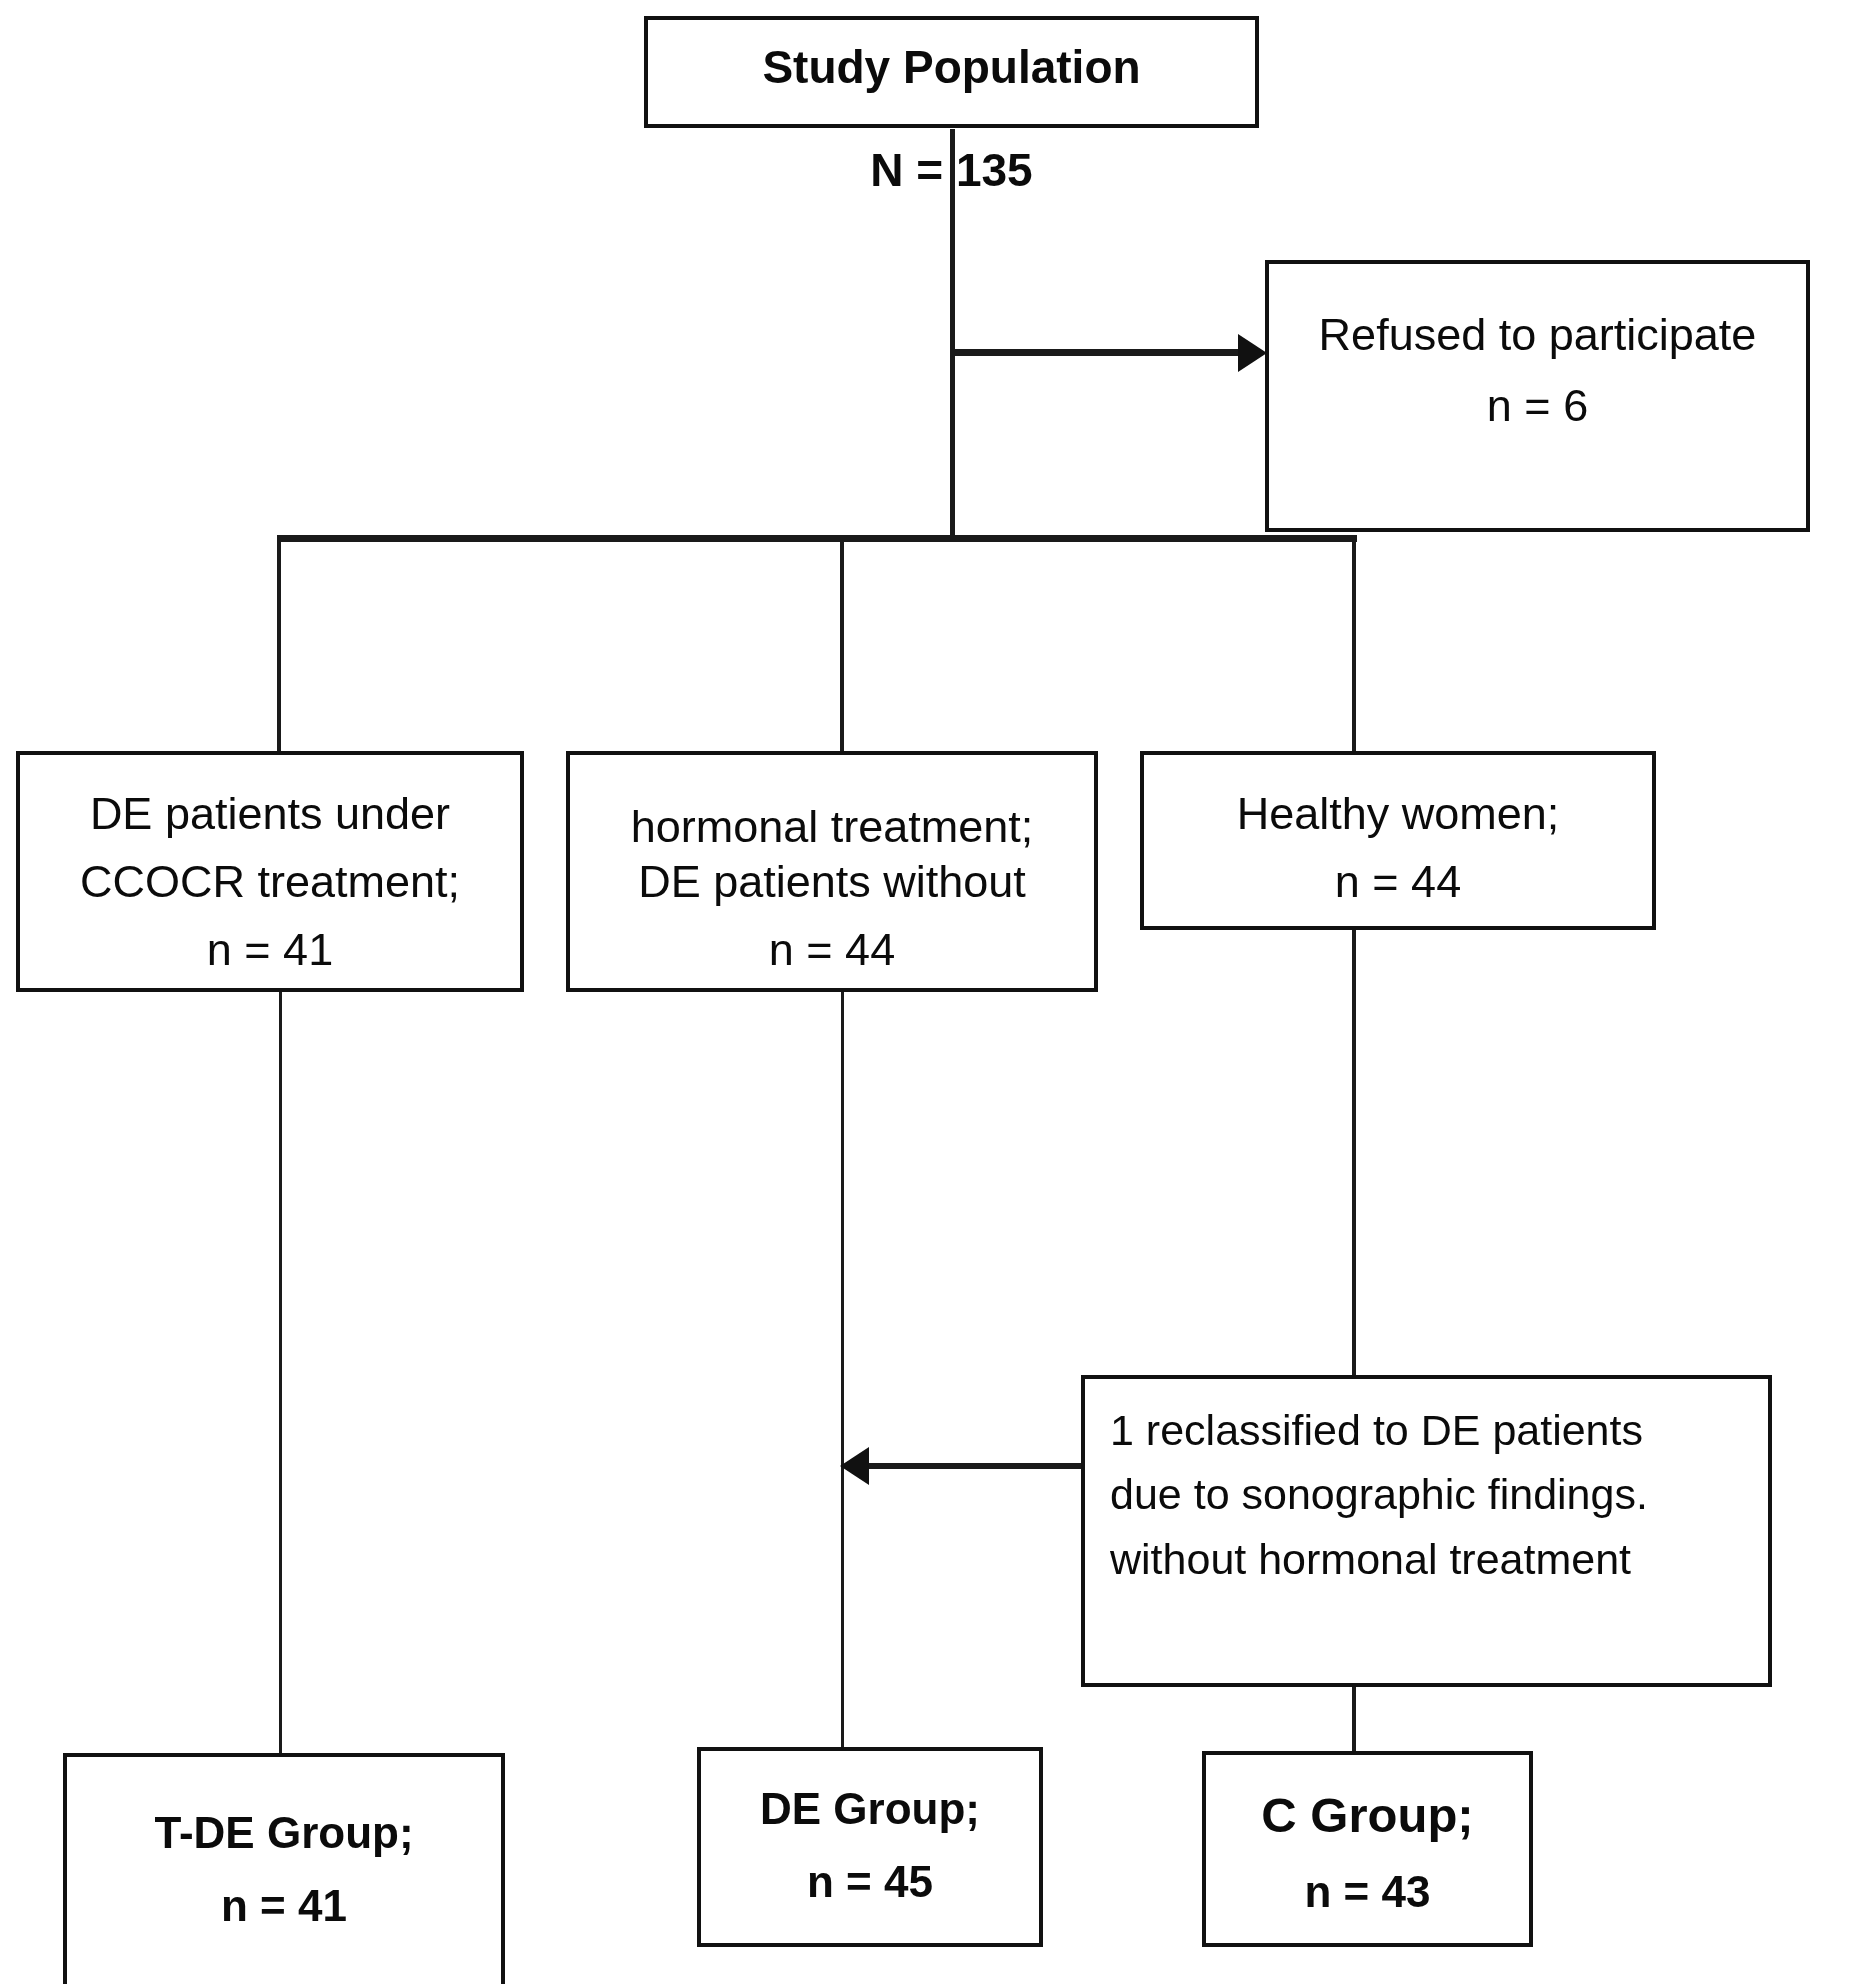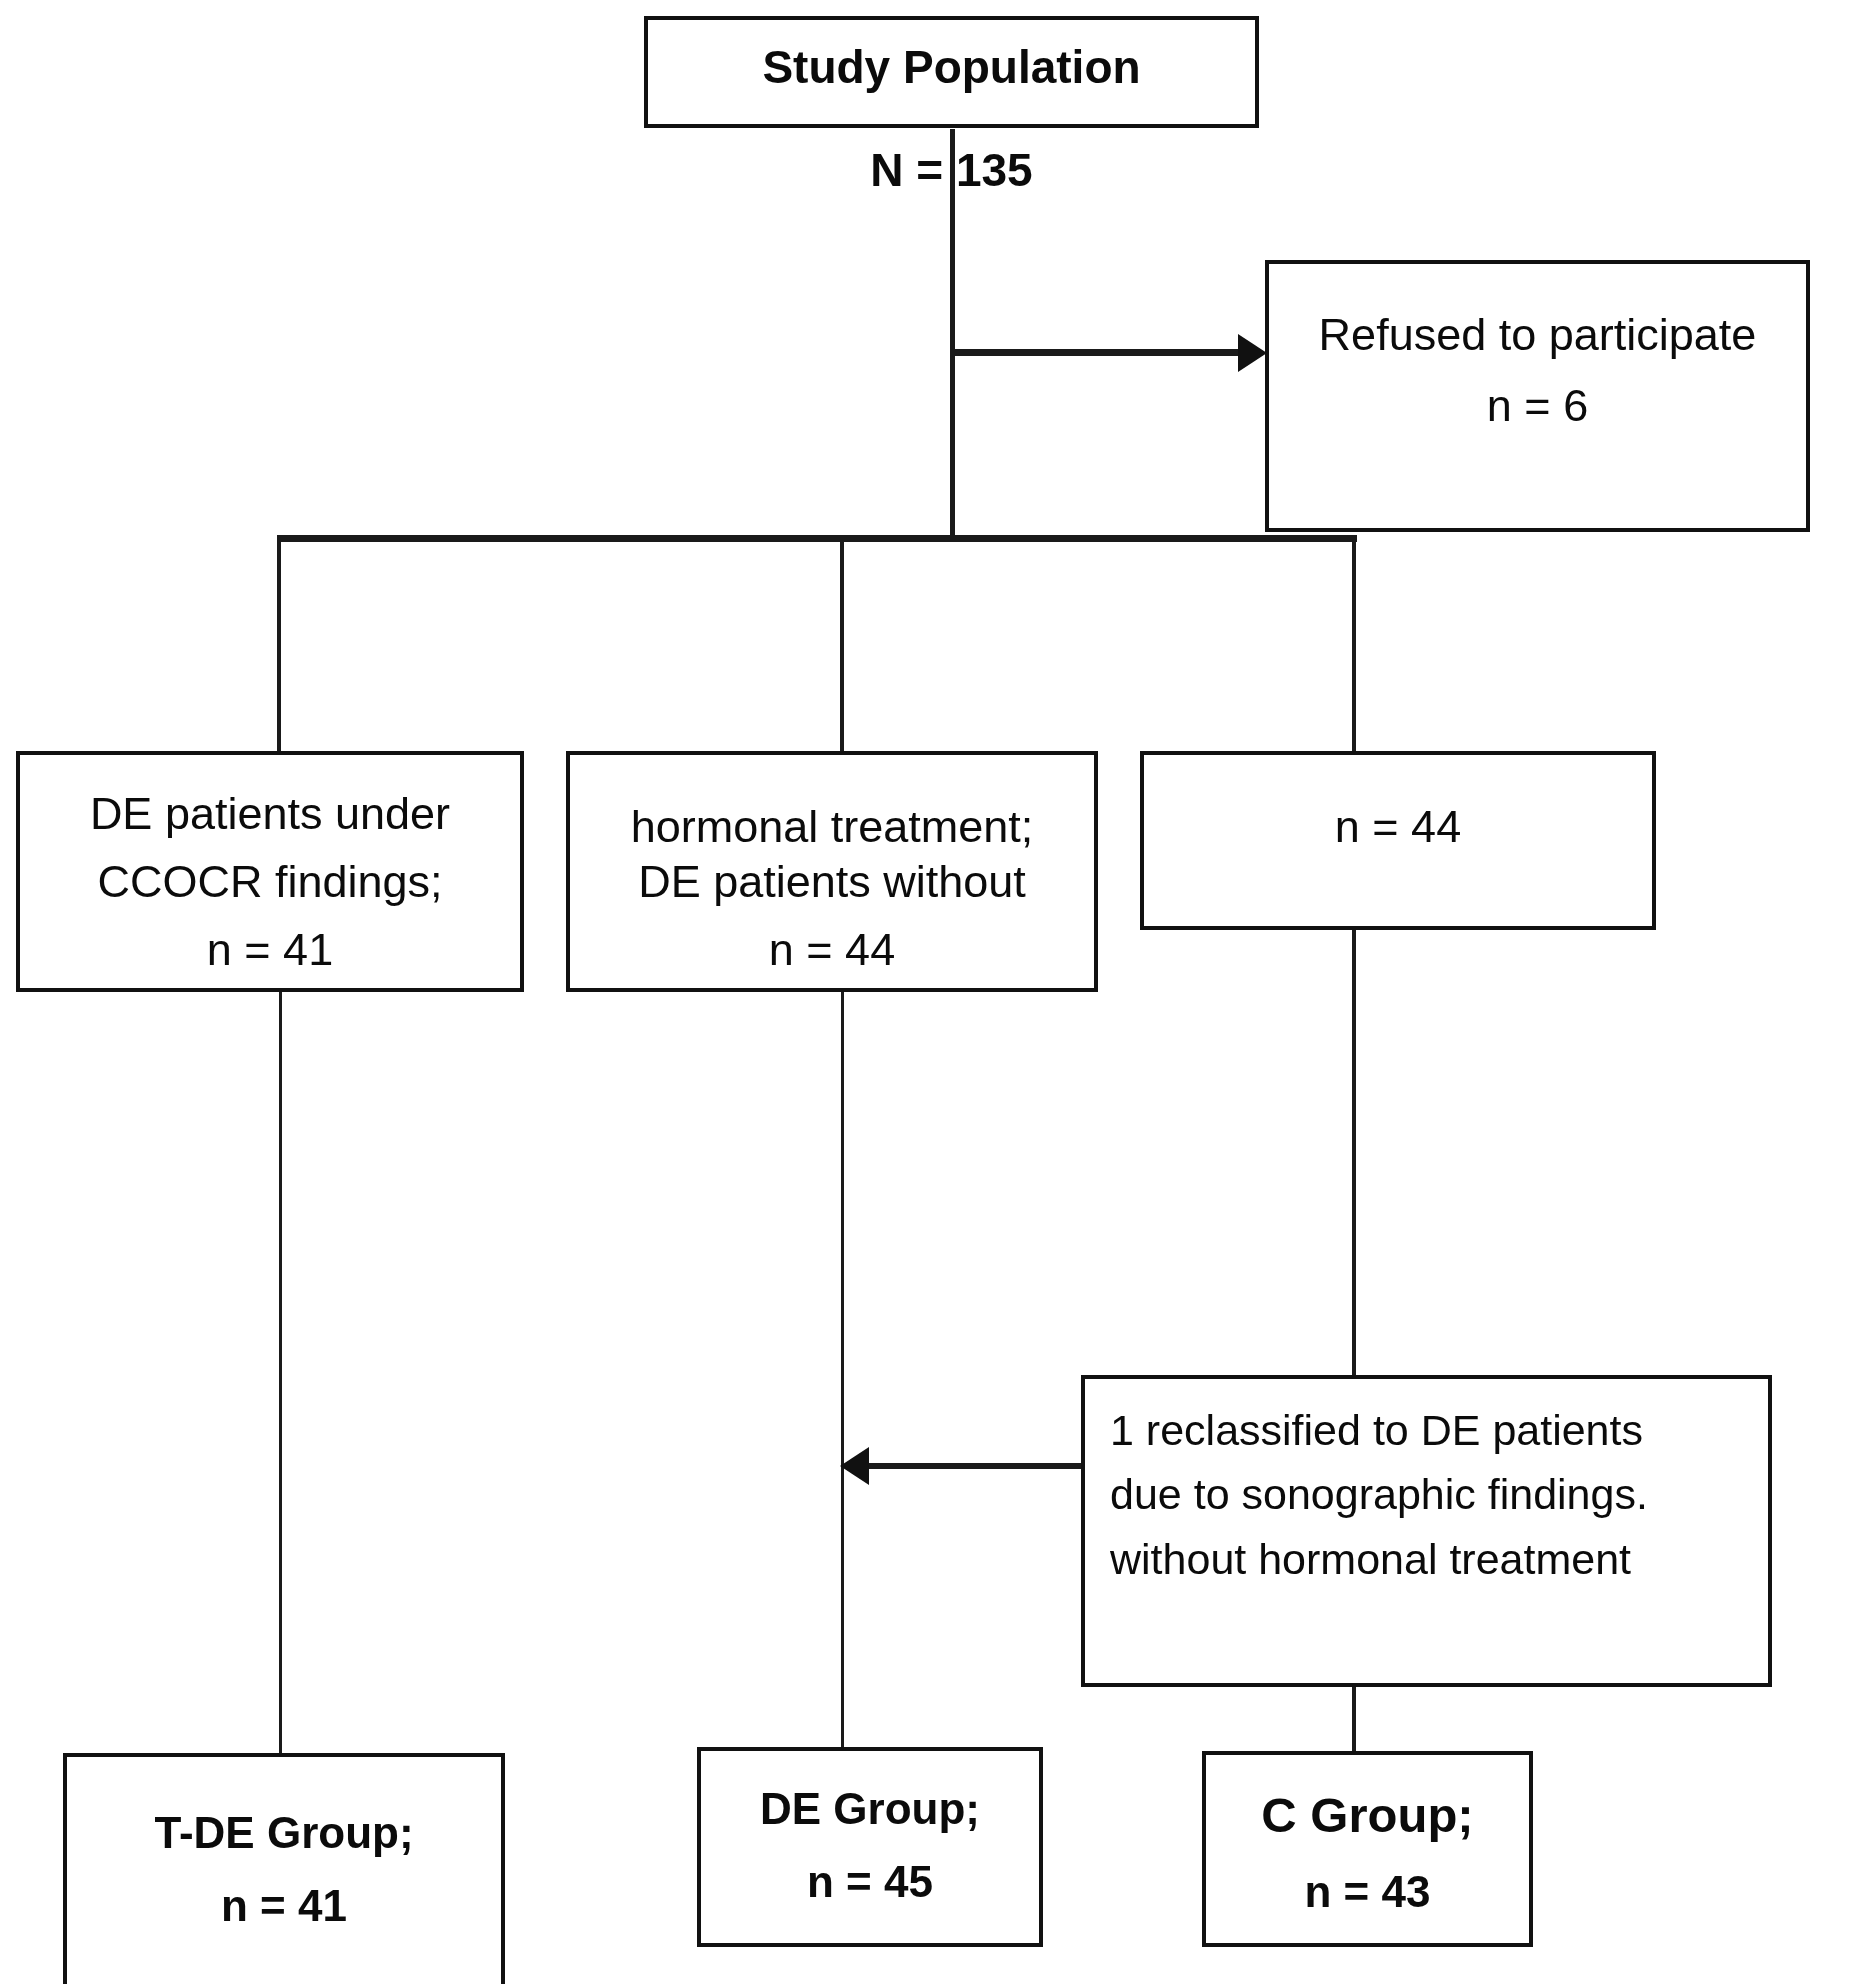--- a/index.html
+++ b/index.html
@@ -99,31 +99,32 @@
     <span class="line" style="font-size:46px; margin-top:19px;">N = 135</span>
   </div>
 
   <div class="node regular" style="left:1265px; top:260px; width:545px; height:272px; padding-top:44px;">
     <span class="line" style="font-size:45px;">Refused to participate</span>
     <span class="line" style="font-size:45px; margin-top:16px;">n = 6</span>
   </div>
 
   <div class="node regular" style="left:16px; top:751px; width:508px; height:241px; padding-top:32px;">
     <span class="line" style="font-size:45px;">DE patients under</span>
-    <span class="line" style="font-size:45px; margin-top:13.3px;">CCOCR findings;</span>
+    <span class="line" style="font-size:45px; margin-top:13.3px;">CCOCR treatment;</span>
     <span class="line" style="font-size:45px; margin-top:13.3px;">n = 41</span>
   </div>
 
   <div class="node regular" style="left:566px; top:751px; width:532px; height:241px; padding-top:32px;">
     <span class="line" style="font-size:45px; margin-top:13.3px;">hormonal treatment;</span>
     <span class="line" style="font-size:45px;">DE patients without</span>
     <span class="line" style="font-size:45px; margin-top:13.3px;">n = 44</span>
   </div>
 
   <div class="node regular" style="left:1140px; top:751px; width:516px; height:179px; padding-top:32px;">
+    <span class="line" style="font-size:45px;">Healthy women;</span>
     <span class="line" style="font-size:45px; margin-top:13.3px;">n = 44</span>
   </div>
 
   <div class="node regular" style="left:1081px; top:1375px; width:691px; height:312px; padding-top:25px;">
     <span class="line" style="font-size:43px; text-align:left; padding-left:25px; box-sizing:border-box;">1 reclassified to DE patients</span>
     <span class="line" style="font-size:43px; margin-top:11.8px; text-align:left; padding-left:25px; box-sizing:border-box;">due to sonographic findings.</span>
     <span class="line" style="font-size:43px; margin-top:11.8px; text-align:left; padding-left:25px; box-sizing:border-box;">without hormonal treatment</span>
   </div>
 
   <div class="node bold" style="left:63px; top:1753px; width:442px; height:258px; padding-top:49px;">

